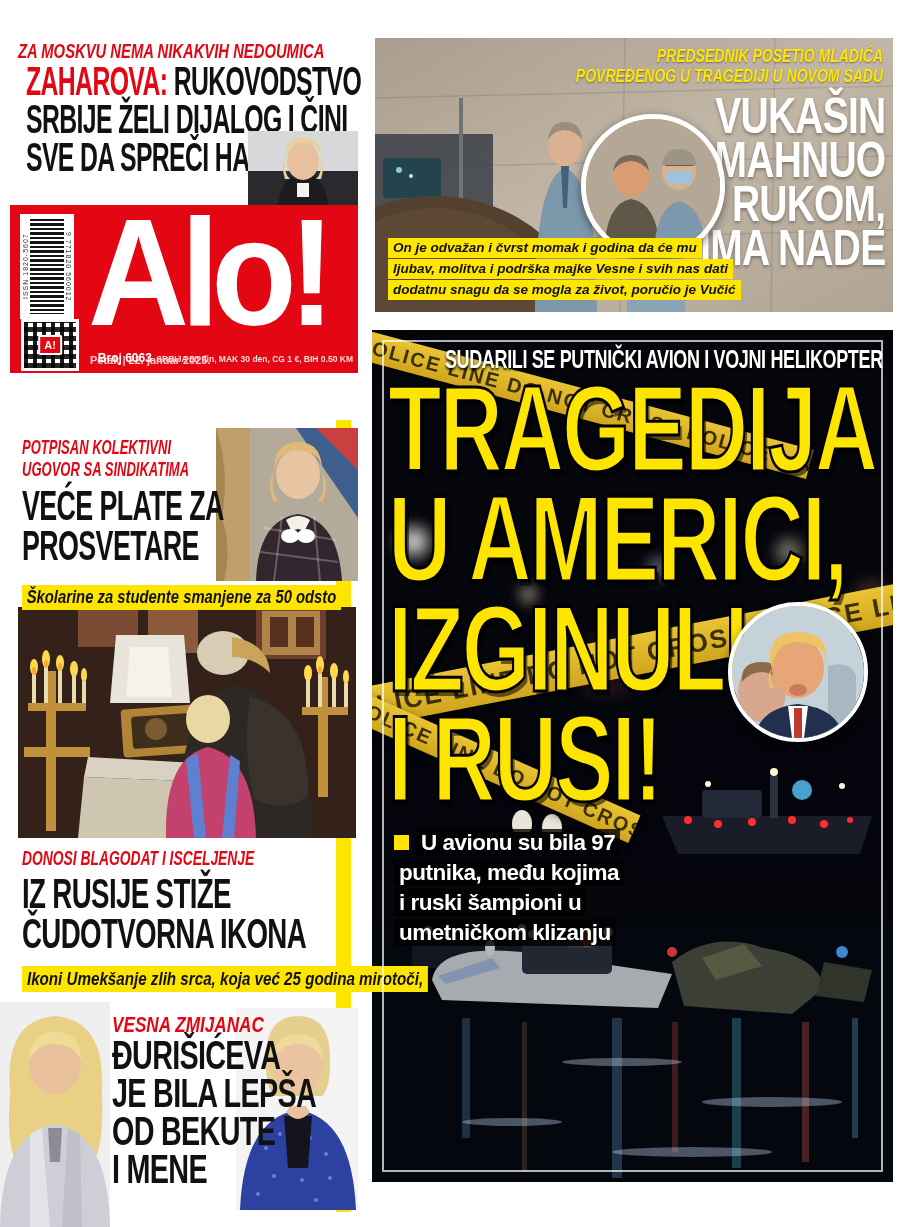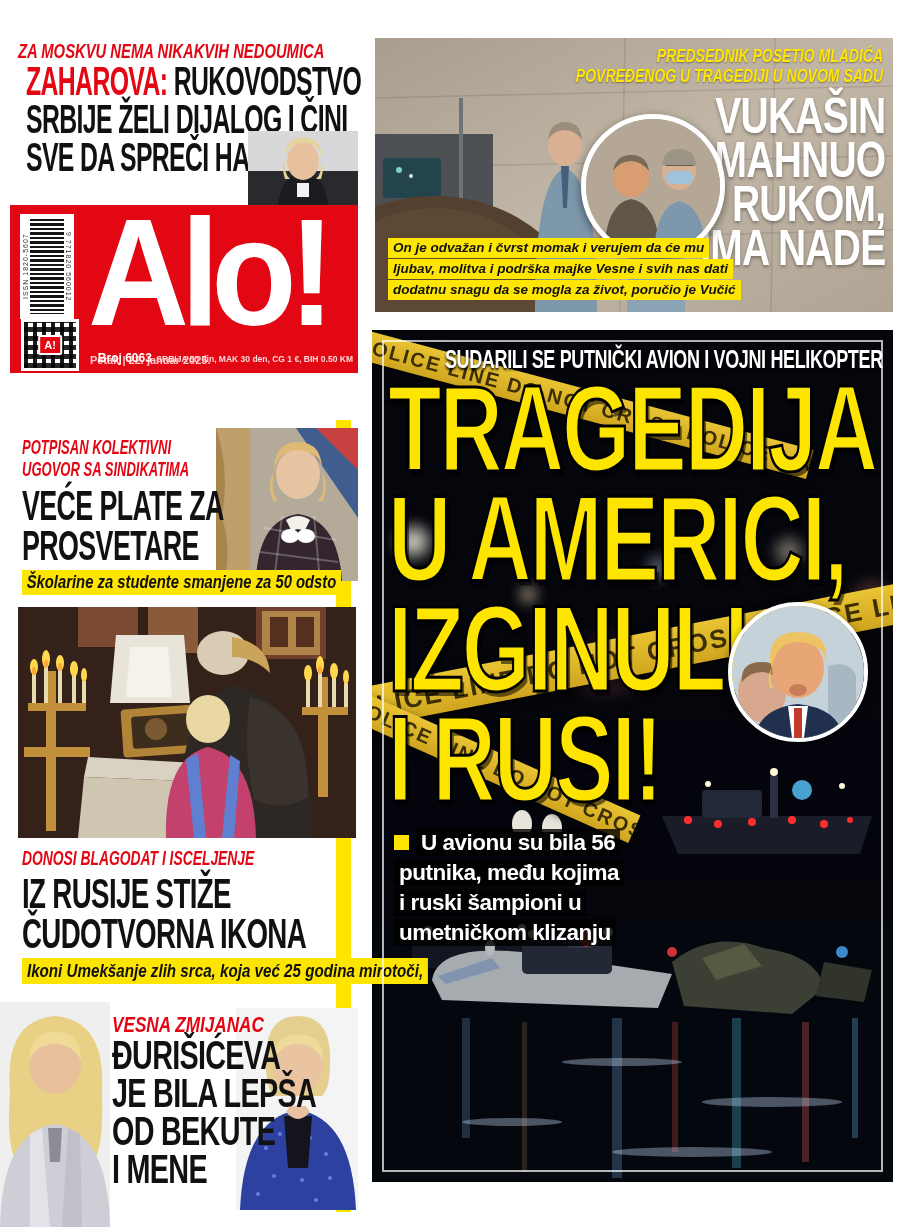--- a/index.html
+++ b/index.html
@@ -169,32 +169,32 @@
         <path d="M27 52 Q30 36 45 36 Q61 36 63 52 Q55 42 45 42 Q34 42 27 52Z" fill="#7a6a58"></path>
         <path d="M18 134 Q20 84 45 80 Q72 84 74 134Z" fill="#5f5648"></path>
         <ellipse cx="93" cy="52" rx="17" ry="19" fill="#d8b092"></ellipse>
         <rect x="80" y="52" width="27" height="13" rx="6" fill="#9fc3dc"></rect>
         <rect x="78" y="40" width="31" height="7" rx="3" fill="#474747" opacity=".8"></rect>
         <path d="M76 46 Q78 30 93 30 Q109 30 110 46Z" fill="#9c9484"></path>
         <path d="M68 134 Q70 88 93 82 Q118 88 120 134Z" fill="#7d98ac"></path>
       </svg>
     </div>
     <div class="abs" style="left:13px;top:200px;line-height:18px;">
-      <div><span class="cap-line">On je odvažan i čvrst momak i verujem da će mu</span></div>
+      <div><span class="cap-line">On je odvažan i čvrst momak i godina da će mu</span></div>
       <div><span class="cap-line">ljubav, molitva i podrška majke Vesne i svih nas dati</span></div>
       <div><span class="cap-line">dodatnu snagu da se mogla za život, poručio je Vučić</span></div>
     </div>
   </div>
 
   <div class="abs" style="left:22px;top:436px;z-index:2;">
     <div class="kicker-red sqz" style="font-size:21px;line-height:22px;transform:scaleX(.62);">POTPISAN KOLEKTIVNI</div>
     <div class="kicker-red sqz" style="font-size:21px;line-height:22px;transform:scaleX(.62);">UGOVOR SA SINDIKATIMA</div>
     <div class="head-black sqz" style="font-size:42px;line-height:40px;margin-top:6px;transform:scaleX(.64);">VEĆE PLATE ZA</div>
     <div class="head-black sqz" style="font-size:42px;line-height:40px;transform:scaleX(.64);">PROSVETARE</div>
-    <div style="margin-top:4px;"><span class="hl-yellow sqz" style="font-size:19px;transform:scaleX(.78);">Školarine za studente smanjene za 50 odsto</span></div>
+    <div style="margin-top:19px;"><span class="hl-yellow sqz" style="font-size:19px;transform:scaleX(.78);">Školarine za studente smanjene za 50 odsto</span></div>
   </div>
   <div class="abs" style="left:216px;top:428px;width:142px;height:153px;z-index:1;overflow:hidden;">
     <svg width="142" height="153" viewBox="0 0 142 153">
       <rect width="142" height="153" fill="#b4aa9a"></rect>
       <path d="M80 0 L142 0 L142 90 Z" fill="#3f5d8e"></path>
       <path d="M100 0 L142 0 L142 42 Z" fill="#c94040"></path>
       <rect x="0" y="0" width="34" height="153" fill="#bfa06a"></rect>
       <path d="M0 0 Q14 40 6 90 Q16 120 8 153 L0 153 Z" fill="#a8854d"></path>
       <ellipse cx="82" cy="46" rx="22" ry="25" fill="#e8c5a2"></ellipse>
       <path d="M58 48 Q56 14 82 14 Q108 14 106 48 Q108 24 82 22 Q58 24 58 48Z" fill="#dfba77"></path>
@@ -280,21 +280,21 @@
       <path d="M148 231 Q146 150 190 140 Q236 150 238 231 Z" fill="#c2426d"></path>
       <path d="M168 152 L180 146 L188 231 L176 231 Z" fill="#5f7fd1"></path>
       <path d="M212 148 L222 154 L216 231 L204 231 Z" fill="#5f7fd1"></path>
     </svg>
   </div>
 
   <div class="abs" style="left:22px;top:846px;z-index:2;">
     <div class="kicker-red sqz" style="font-size:21px;transform:scaleX(.66);">DONOSI BLAGODAT I ISCELJENJE</div>
     <div class="head-black sqz" style="font-size:42px;line-height:40px;margin-top:4px;transform:scaleX(.66);">IZ RUSIJE STIŽE</div>
     <div class="head-black sqz" style="font-size:42px;line-height:40px;transform:scaleX(.66);">ČUDOTVORNA IKONA</div>
-    <div style="margin-top:4px;line-height:23px;">
+    <div style="margin-top:12px;line-height:23px;">
       <div><span class="hl-yellow sqz" style="font-size:18.5px;transform:scaleX(.82);">Ikoni Umekšanje zlih srca, koja već 25 godina mirotoči,</span></div>
     </div>
   </div>
 
   <div class="abs kicker-red sqz" style="left:112px;top:1012px;font-size:22px;transform:scaleX(.78);z-index:2;">VESNA ZMIJANAC</div>
   <div class="abs" style="left:112px;top:1036px;z-index:2;">
     <div class="head-black sqz" style="font-size:40px;line-height:38px;transform:scaleX(.72);">ĐURIŠIĆEVA</div>
     <div class="head-black sqz" style="font-size:40px;line-height:38px;transform:scaleX(.72);">JE BILA LEPŠA</div>
     <div class="head-black sqz" style="font-size:40px;line-height:38px;transform:scaleX(.72);">OD BEKUTE</div>
     <div class="head-black sqz" style="font-size:40px;line-height:38px;transform:scaleX(.72);">I MENE</div>
@@ -425,17 +425,17 @@
         <path d="M38 56 Q36 26 66 26 Q98 26 94 58 Q94 38 66 36 Q44 36 40 62Z" fill="#eec364"></path>
         <path d="M40 62 Q36 74 42 82 L38 82 Q34 70 40 62Z" fill="#eec364"></path>
         <ellipse cx="66" cy="84" rx="9" ry="6" fill="#c97c5a"></ellipse>
         <path d="M22 132 Q28 102 66 98 Q106 102 112 132 Z" fill="#20304e"></path>
         <path d="M56 100 L76 100 L72 132 L60 132Z" fill="#fff"></path>
         <path d="M62 102 L70 102 L70 132 L62 132Z" fill="#c0392b"></path>
       </svg>
     </div>
 
     <div class="m-bullets">
-      <p style="width:226px;"><span class="sq"></span><span class="txt">U avionu su bila 56 putnika, među kojima i ruski šampioni u umetničkom klizanju</span></p>
+      <p style="width:226px;"><span class="sq"></span><span class="txt">U avionu su bila 97 putnika, među kojima i ruski šampioni u umetničkom klizanju</span></p>
     </div>
   </div>
 
 </div>
 
 </body></html>

